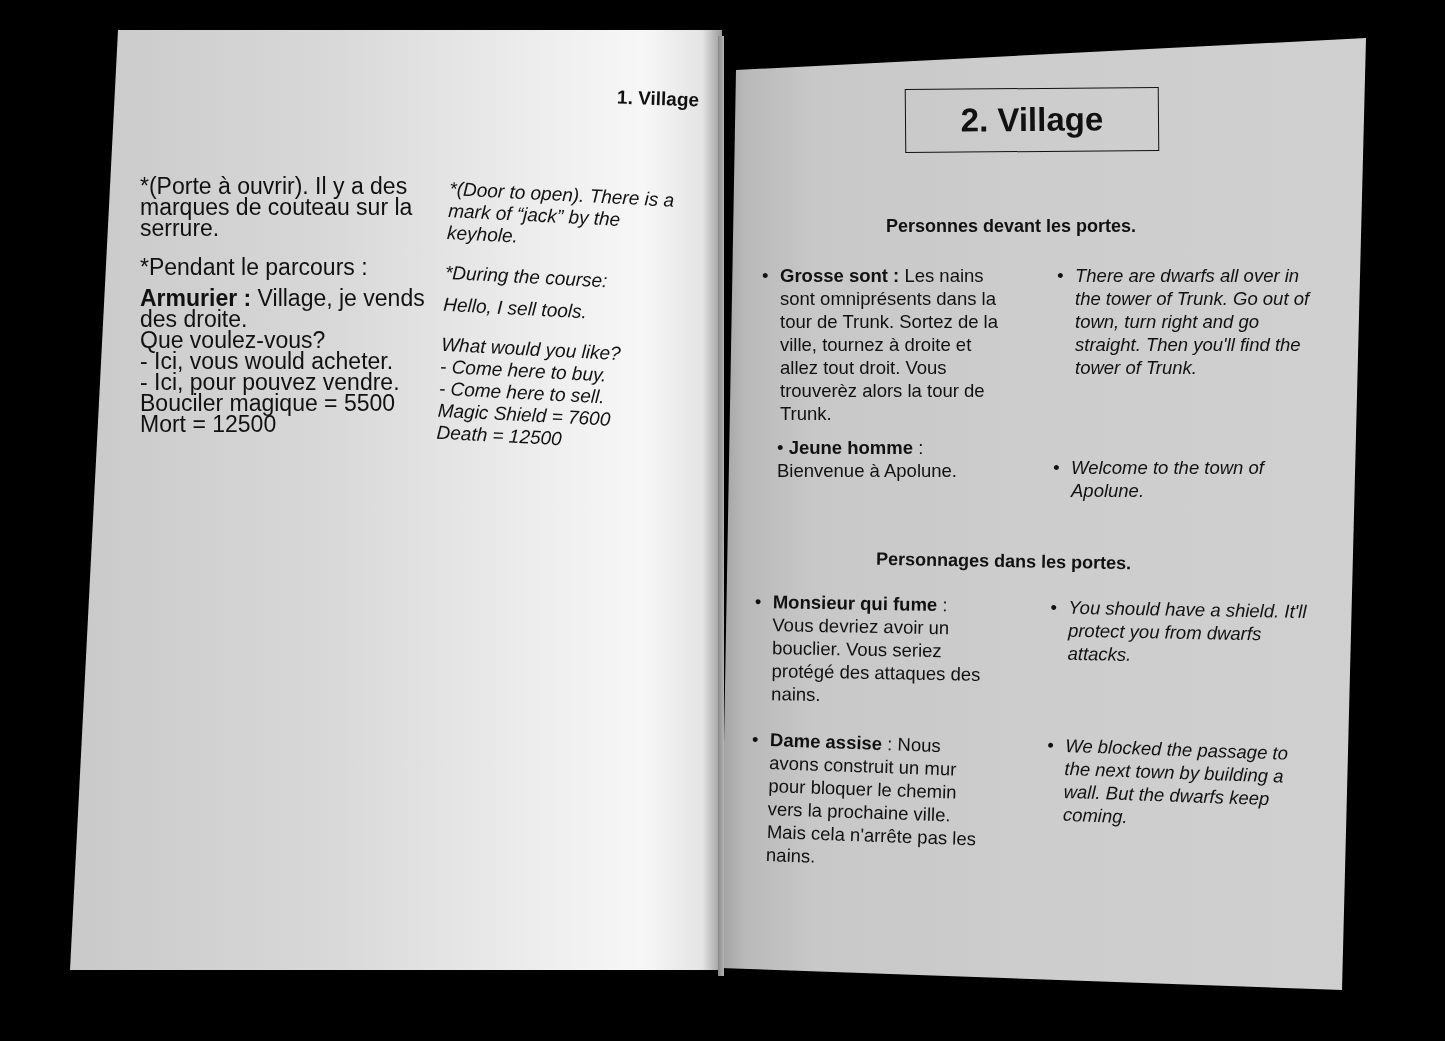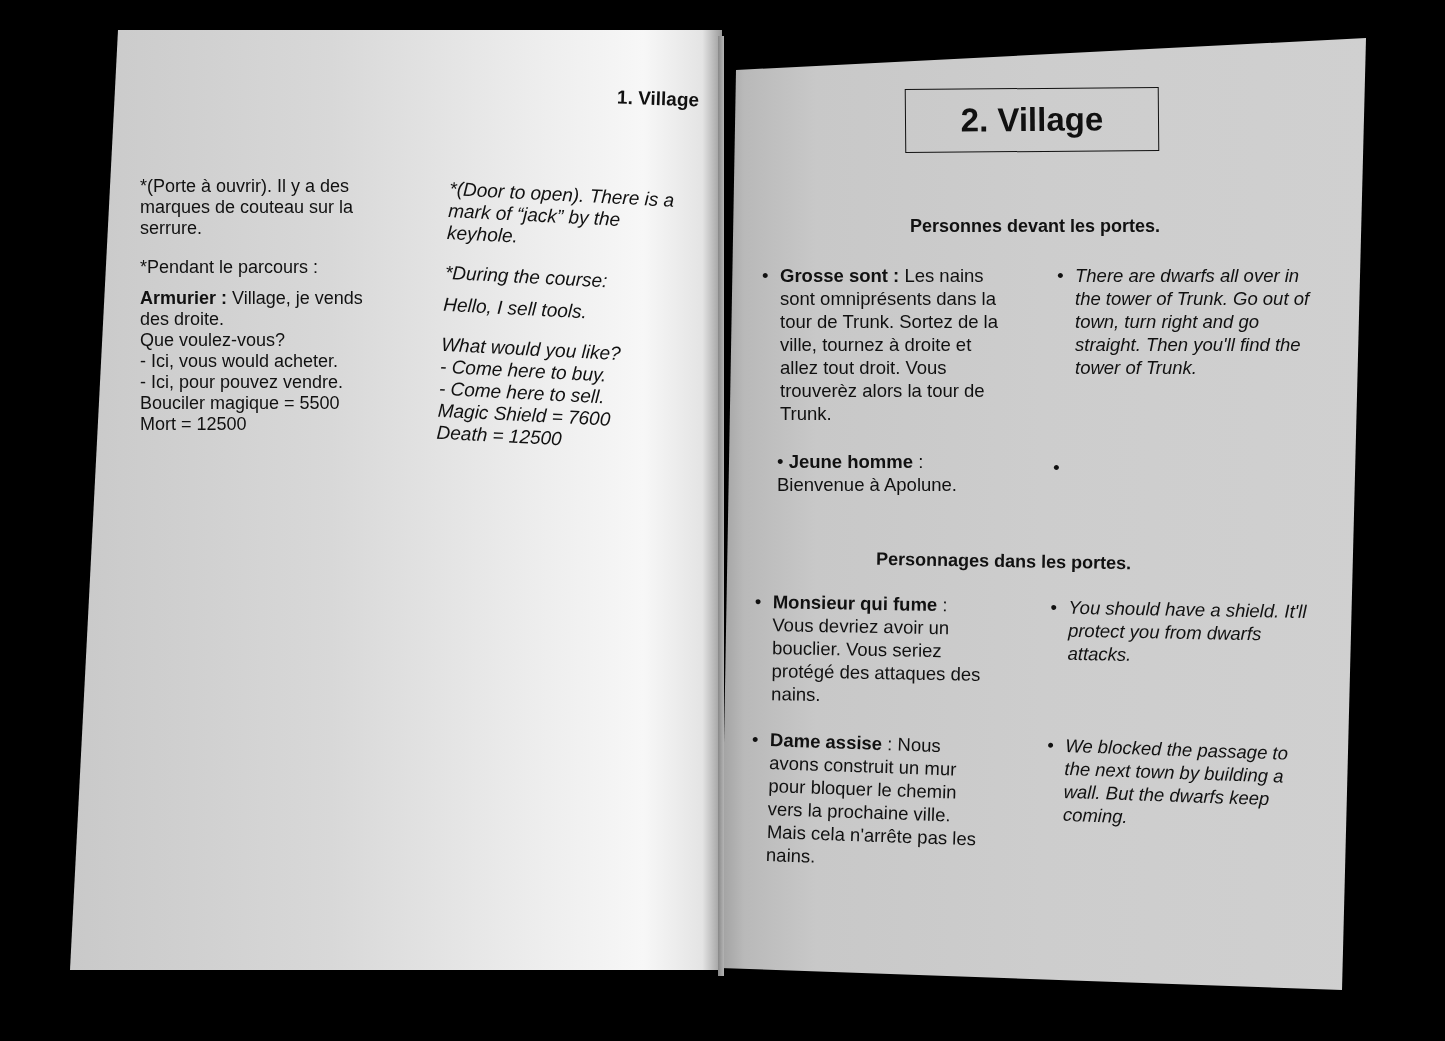--- a/index.html
+++ b/index.html
@@ -19,33 +19,33 @@
       background: linear-gradient(90deg, #c9c9c9 0%, #d8d8d8 40%, #ececec 70%, #f7f7f7 88%, #e4e4e4 97%, #9a9a9a 100%);
       clip-path: polygon(48px 0, 652px 0, 650px 940px, 0 940px);
     }
     .page-right {
       left: 718px; top: 38px; width: 650px; height: 952px;
       background: linear-gradient(90deg, #9e9e9e 0%, #b9b9b9 4%, #c8c8c8 15%, #cdcdcd 50%, #d0d0d0 100%);
       clip-path: polygon(18px 32px, 648px 0, 624px 952px, 2px 930px);
     }
     .abs { position: absolute; white-space: nowrap; }
     .l-head { left: 617px; top: 88px; font-size: 19px; font-weight: bold; transform: rotate(2deg); }
-    .fr-col { left: 140px; top: 176px; font-size: 18px; line-height: 21px; }
+    .fr-col { left: 140px; top: 176px; font-size: 23px; line-height: 21px; }
     .en-col { left: 450px; top: 178px; font-size: 19px; line-height: 22px; font-style: italic; transform: rotate(3deg); transform-origin: left top; }
     .gap { height: 18px; }
     .gap-s { height: 10px; }
     .title-box {
       left: 905px; top: 88px; width: 252px; height: 62px;
       border: 1.5px solid #111;
       display: flex; align-items: center; justify-content: center;
       font-size: 33px; font-weight: bold;
       transform: rotate(-0.5deg);
     }
     .section-h { font-size: 18px; font-weight: bold; }
-    .sec1 { left: 886px; top: 216px; margin-left: 24px; }
+    .sec1 { left: 886px; top: 216px; }
     .sec2 { left: 876px; top: 551px; transform: rotate(1deg); }
     .item { font-size: 18.5px; line-height: 23px; white-space: normal; }
     .item b { font-weight: bold; }
     .bullet { position: absolute; left: -18px; top: 0; }
     .en { font-style: italic; }
     .spine-crease {
       position: absolute; left: 718px; top: 36px; width: 6px; height: 940px;
       background: linear-gradient(90deg, #888, #b4b4b4);
     }
   </style>
@@ -98,26 +98,27 @@
 
 <div class="abs item" style="left:780px; top:264px; width:230px;">
   <span class="bullet">•</span>
   <b>Grosse sont :</b><span> Les nains sont omniprésents dans la tour de Trunk. Sortez de la ville, tournez à droite et allez tout droit. Vous trouverèz alors la tour de Trunk.</span>
 </div>
 <div class="abs item en" style="left:1075px; top:264px; width:240px;">
   <span class="bullet">•</span>
   <span>There are dwarfs all over in the tower of Trunk. Go out of town, turn right and go straight. Then you'll find the tower of Trunk.</span>
 </div>
 
-<div class="abs item" style="left:777px; top:450px; width:230px;">
+<div class="abs item" style="left:777px; top:436px; width:230px;">
   <span class="bullet" style="left:0; position:relative;">•</span>
   <b>Jeune homme</b><span> : Bienvenue à Apolune.</span>
 </div>
 <div class="abs item en" style="left:1071px; top:456px; width:240px;">
   <span class="bullet">•</span>
+  <span>Welcome to the town of Apolune.</span>
 </div>
 
 <div class="abs section-h sec2">Personnages dans les portes.</div>
 
 <div class="abs item" style="left:772px; top:592px; width:210px; transform:rotate(1deg);">
   <span class="bullet">•</span>
   <b>Monsieur qui fume</b><span> : Vous devriez avoir un bouclier. Vous seriez protégé des attaques des nains.</span>
 </div>
 <div class="abs item en" style="left:1068px; top:598px; width:250px; transform:rotate(1deg);">
   <span class="bullet">•</span>

